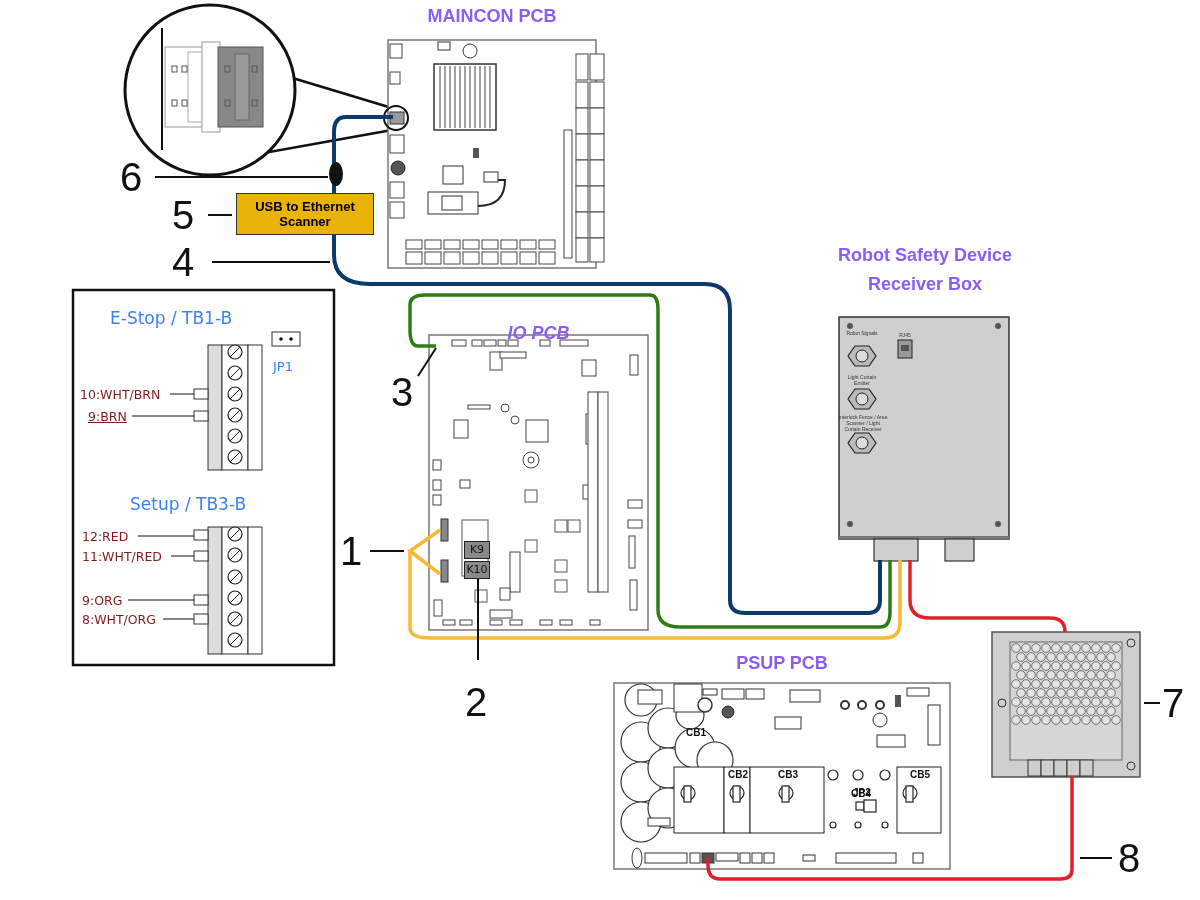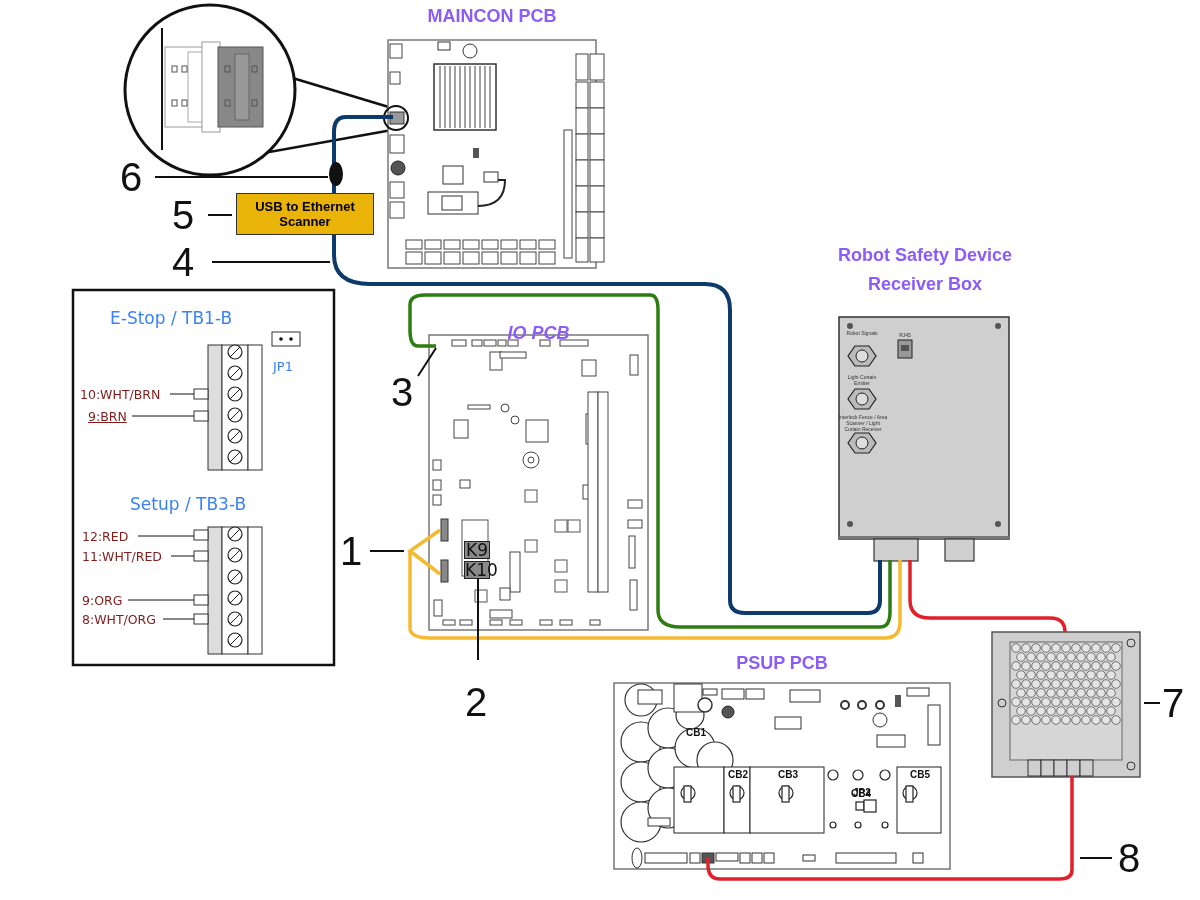--- a/index.html
+++ b/index.html
@@ -4,21 +4,21 @@
 <style>
   html, body { margin:0; padding:0; background:#ffffff; }
   body { width:1200px; height:900px; position:relative; overflow:hidden; font-family:"Liberation Sans", sans-serif; }
   .abs { position:absolute; }
   .title { font-weight:bold; font-size:18px; color:#8b5cf6; text-align:center; white-space:nowrap; }
   .callout { font-size:40px; color:#111; line-height:1; }
   svg { position:absolute; left:0; top:0; }
   .lbl-small { font-family:"DejaVu Sans", sans-serif; font-size:12.5px; color:#7f1d1d; white-space:nowrap; }
   .panel-title { font-family:"DejaVu Sans", sans-serif; font-size:17px; color:#3b82f6; white-space:nowrap; }
   .adapter { border:1.5px solid #333; background:#eab308; font-weight:bold; font-size:13px; text-align:center; line-height:15px; }
-  .relay { background:#8a8a8a; border:1px solid #222; font-size:17px; color:#111; text-align:center; line-height:16px; font-family:"DejaVu Sans", sans-serif;}
+  .relay { background:#8a8a8a; border:1px solid #222; font-size:11px; color:#111; text-align:center; line-height:16px; font-family:"DejaVu Sans", sans-serif;}
   .cb-label { font-weight:bold; font-size:10px; color:#111; }
   .tiny { font-size:5px; color:#333; text-align:center; line-height:6px; }
 </style>
 </head>
 <body>
 
 <svg width="1200" height="900">
 
   <g>
     <line x1="160" y1="38" x2="392" y2="108" stroke="#111" stroke-width="2.5"></line>

